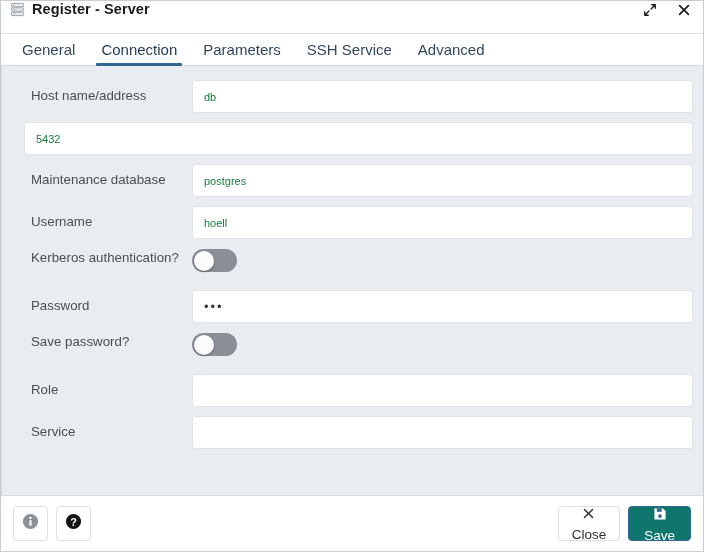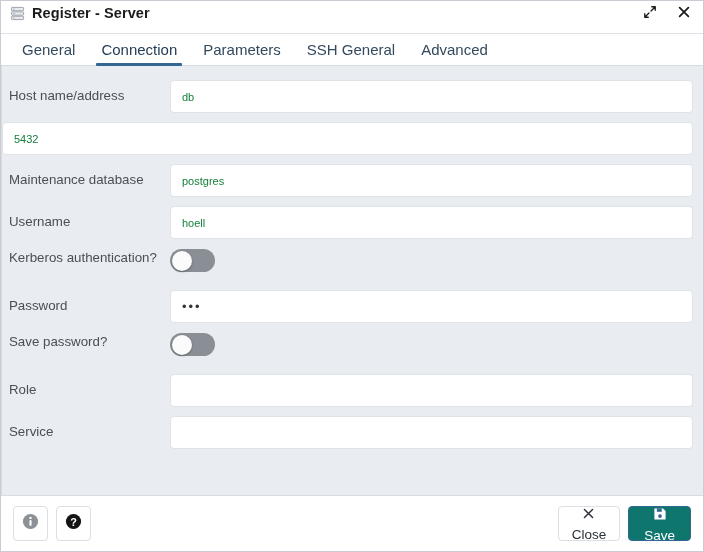--- a/index.html
+++ b/index.html
@@ -25,22 +25,22 @@
     flex-direction: column;
   }
 
   
   .titlebar {
     height: 33px;
     min-height: 33px;
     background: #ffffff;
     border-bottom: 1px solid #dfe2e6;
     display: flex;
-    align-items: flex-end;
-    padding: 0 10px 12px 9px;
+    align-items: flex-start;
+    padding: 0 10px 0 9px;
     box-sizing: border-box;
   }
   .title-left {
     display: flex;
     align-items: center;
     gap: 7px;
     flex: 1;
     min-width: 0;
   }
   .server-icon {
@@ -104,21 +104,21 @@
     height: 3px;
     background: #336791;
     border-radius: 1px;
   }
 
   
   .form-area {
     flex: 1;
     background: #e9ecf0;
     border-left: 1px solid #d9dde2;
-    padding: 14px 10px 0 0;
+    padding: 14px 10px 0 22px;
     box-sizing: border-box;
     overflow: hidden;
   }
   .row {
     display: flex;
     align-items: flex-start;
     margin-bottom: 9px;
     min-height: 33px;
   }
   .row .label {
@@ -267,21 +267,21 @@
           <path d="M3 3 L13 13 M13 3 L3 13" stroke="#1b1b1b" stroke-width="2" stroke-linecap="round"></path>
         </svg>
       </span>
     </div>
   </div>
 
   <div class="tabbar">
     <div class="tab">General</div>
     <div class="tab active">Connection</div>
     <div class="tab">Parameters</div>
-    <div class="tab">SSH General</div>
+    <div class="tab">SSH Service</div>
     <div class="tab">Advanced</div>
   </div>
 
   <div class="form-area">
 
     <div class="row">
       <div class="label">Host name/address</div>
       <div class="field">db</div>
     </div>
 

